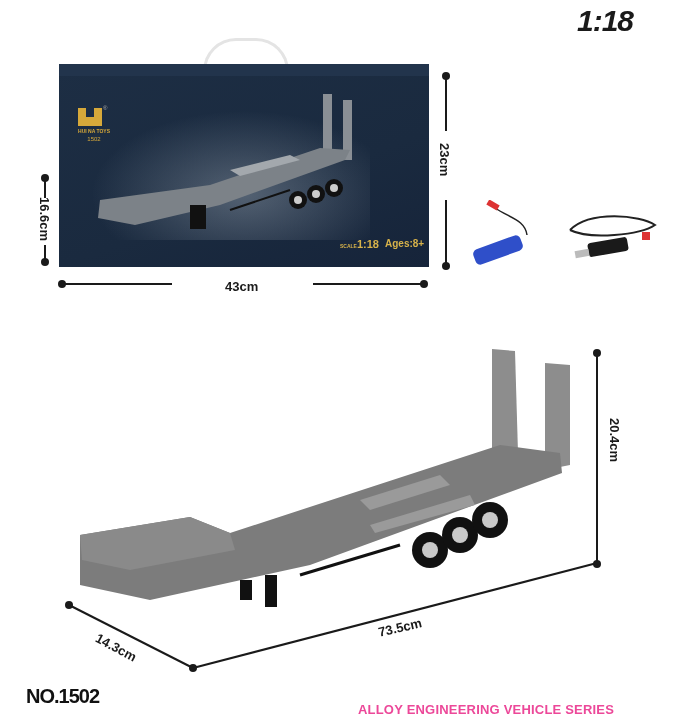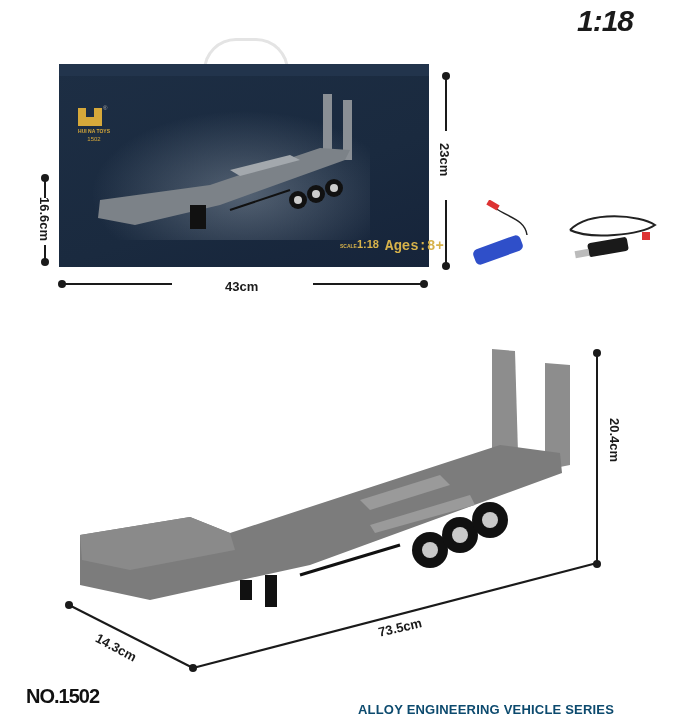--- a/index.html
+++ b/index.html
@@ -10,28 +10,28 @@
   .box-top{left:59px;top:64px;width:370px;height:12px;background:#22344c;}
   .handle{left:203px;top:38px;width:80px;height:30px;border:3px solid #e4e4e4;border-bottom:none;border-radius:40px 40px 0 0;}
   .logo{left:78px;top:108px;width:24px;height:18px;background:#d7a93a;}
   .logo:after{content:"";position:absolute;left:8px;top:0;width:8px;height:9px;background:#1d2e44;}
   .brand{left:64px;top:128px;width:60px;text-align:center;font-size:5px;color:#d7a93a;font-weight:bold;}
   .brandno{left:64px;top:136px;width:60px;text-align:center;font-size:6px;color:#d7a93a;}
   .reg{left:103px;top:105px;font-size:6px;color:#aaa;}
   .glow{left:90px;top:110px;width:280px;height:130px;background:radial-gradient(ellipse at 55% 65%,rgba(190,200,210,0.35),rgba(30,45,65,0) 70%);}
   .box-scale{left:340px;top:238px;font-size:11px;color:#d7b24a;font-weight:bold;}
   .box-scale small{font-size:5px;}
-  .box-ages{left:385px;top:238px;font-size:14px;color:#d7b24a;font-weight:bold;font-family:Liberation Mono, monospace;}
+  .box-ages{left:385px;top:238px;font-size:10px;color:#d7b24a;font-weight:bold;}
   .dim{font-size:13px;font-weight:bold;color:#1a1a1a;}
   .vline{width:2px;background:#1a1a1a;}
   .hline{height:2px;background:#1a1a1a;}
   .dot{width:8px;height:8px;border-radius:50%;background:#1a1a1a;}
   .rot90{transform:rotate(90deg);transform-origin:left top;}
   .no{left:26px;top:685px;font-size:20px;font-weight:bold;color:#111;letter-spacing:-1px;}
-  .series{left:358px;top:702px;font-size:13px;font-weight:bold;color:#0c4a6e;letter-spacing:0.2px;}
+  .series{left:358px;top:702px;font-size:13px;font-weight:bold;color:#ec4899;letter-spacing:0.2px;}
 </style>
 </head>
 <body>
 
 <div class="abs scale-top">1:18</div>
 
 <div class="abs handle"></div>
 <div class="abs box"></div>
 <div class="abs box-top"></div>
 <div class="abs glow"></div>

